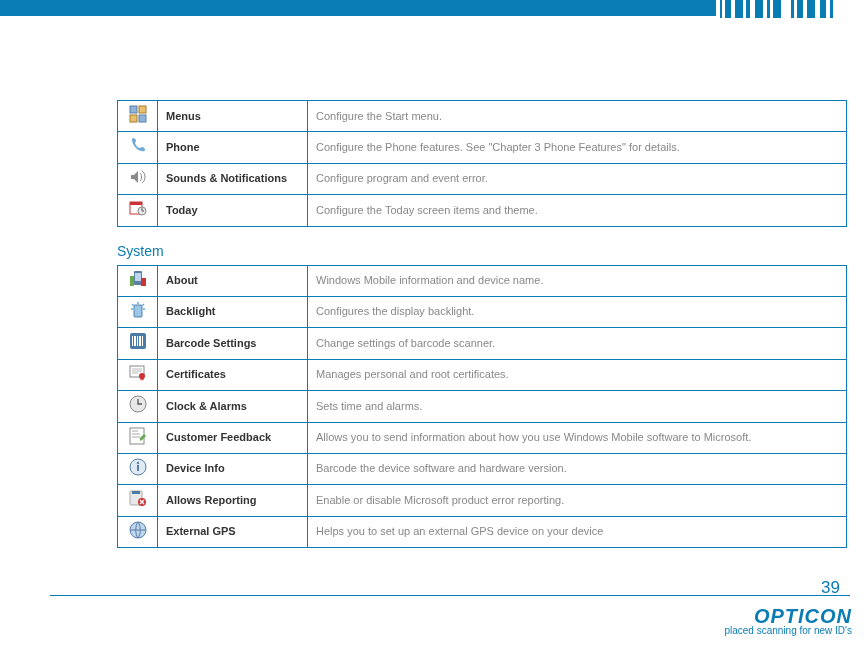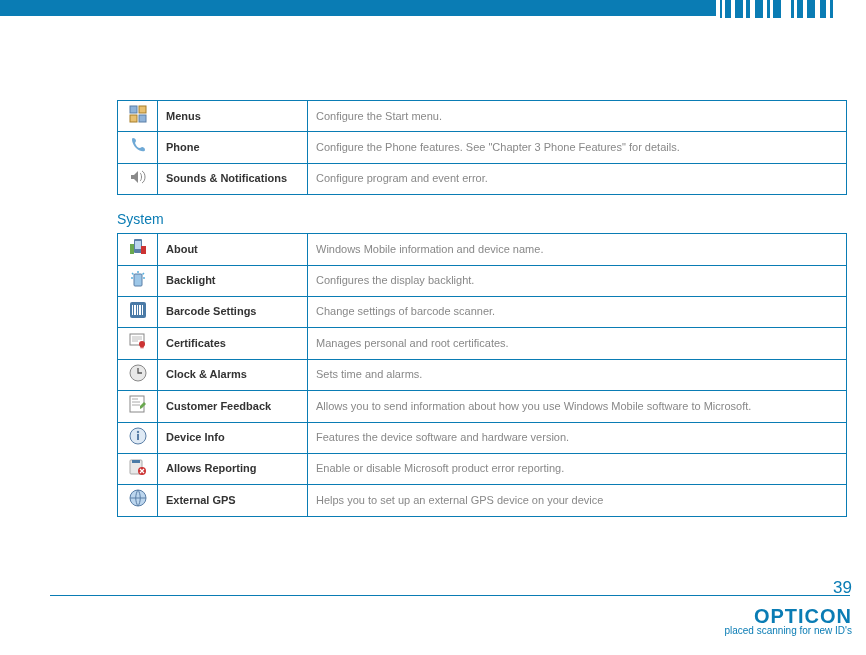--- a/index.html
+++ b/index.html
@@ -35,26 +35,26 @@
   td.desc-cell { color: #888; }
   .table1 td { height: 30px; }
   .table2 td { height: 28px; }
   .ic { display: inline-block; width: 18px; height: 18px; }
   
   .footer-line {
     position: absolute; left: 50px; right: 16px; top: 595px;
     border-top: 1px solid #0a7cb4;
   }
   .page-num {
-    position: absolute; right: 14px; top: 578px;
+    position: absolute; right: 26px; top: 578px;
     color: #0a7cb4; font-size: 17px;
   }
   .logo-block { position: absolute; right: 14px; top: 605px; text-align: right; }
   .logo-text {
-    font-family: Arial, sans-serif; font-weight: 900; 
+    font-family: Arial, sans-serif; font-weight: 900; font-style: italic;
     font-size: 20px; letter-spacing: 1px; color: #0a7cb4;
   }
   .logo-tag { font-size: 10px; color: #0a7cb4; margin-top: -3px; }
 </style>
 </head>
 <body>
 
 <div class="topbar"></div>
 <div class="barcode">
   <span style="width:2px;margin-left:4px"></span>
@@ -99,20 +99,32 @@
     <tr>
       <td class="icon-cell"><span class="ic">
         <svg viewBox="0 0 18 18">
                 <path d="M2 7h3l4-4v12l-4-4H2z" fill="#8a8a8a"></path>
                 <path d="M11 5c2 1 2 7 0 8M13 3c4 2 4 10 0 12" stroke="#8a8a8a" fill="none"></path>
               </svg>
       </span></td>
       <td class="name-cell">Sounds &amp; Notifications</td>
       <td class="desc-cell">Configure program and event error.</td>
     </tr>
+    <tr>
+      <td class="icon-cell"><span class="ic">
+        <svg viewBox="0 0 18 18">
+                <rect x="1" y="3" width="12" height="12" fill="#fff" stroke="#c33"></rect>
+                <rect x="1" y="3" width="12" height="3" fill="#c33"></rect>
+                <circle cx="13" cy="12" r="4" fill="#e8e8e8" stroke="#888"></circle>
+                <path d="M13 9v3h2" stroke="#555" fill="none"></path>
+              </svg>
+      </span></td>
+      <td class="name-cell">Today</td>
+      <td class="desc-cell">Configure the Today screen items and theme.</td>
+    </tr>
   </tbody>
     </table>
 
   <div class="section-title">System</div>
 
   <table class="settings table2">
     <tbody>
         <tr>
       <td class="icon-cell"><span class="ic">
         <svg viewBox="0 0 18 18">
@@ -184,21 +196,21 @@
     </tr>
     <tr>
       <td class="icon-cell"><span class="ic">
         <svg viewBox="0 0 18 18">
                 <circle cx="9" cy="9" r="8" fill="#dfeaf5" stroke="#5a7ea6"></circle>
                 <rect x="8" y="7" width="2" height="6" fill="#5a7ea6"></rect>
                 <circle cx="9" cy="5" r="1.2" fill="#5a7ea6"></circle>
               </svg>
       </span></td>
       <td class="name-cell">Device Info</td>
-      <td class="desc-cell">Features the device software and hardware version.</td>
+      <td class="desc-cell">Barcode the device software and hardware version.</td>
     </tr>
     <tr>
       <td class="icon-cell"><span class="ic">
         <svg viewBox="0 0 18 18">
                 <rect x="1" y="2" width="12" height="14" rx="1" fill="#e8e8e8" stroke="#aaa"></rect>
                 <rect x="3" y="2" width="8" height="3" fill="#4a7aa6"></rect>
                 <circle cx="13" cy="13" r="4" fill="#c33"></circle>
                 <path d="M11 11l4 4M15 11l-4 4" stroke="#fff" stroke-width="1.3"></path>
               </svg>
       </span></td>

